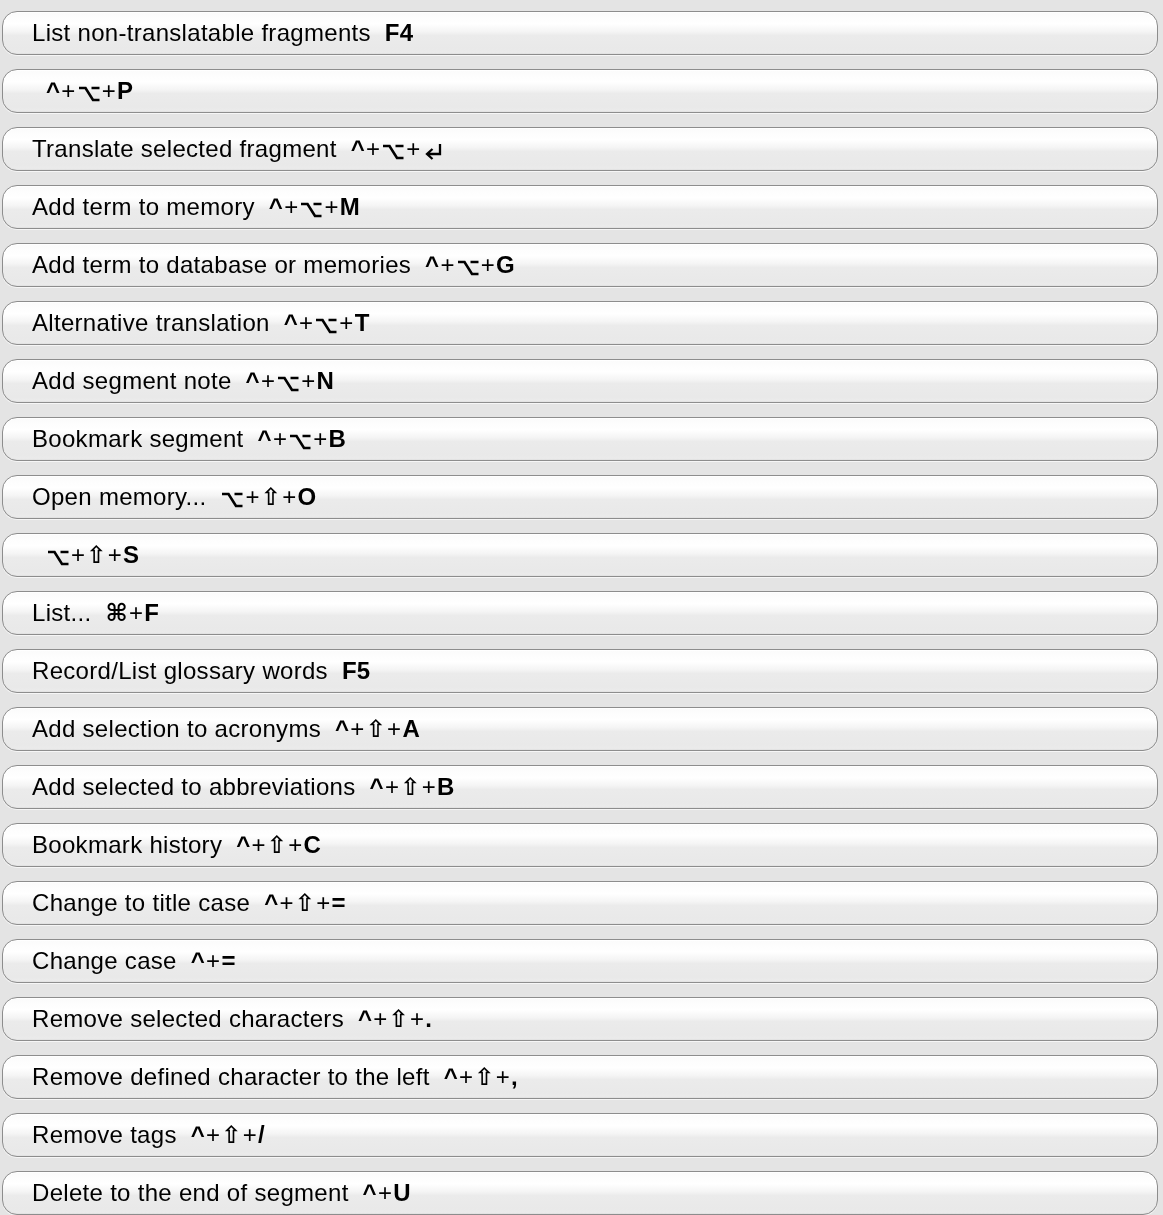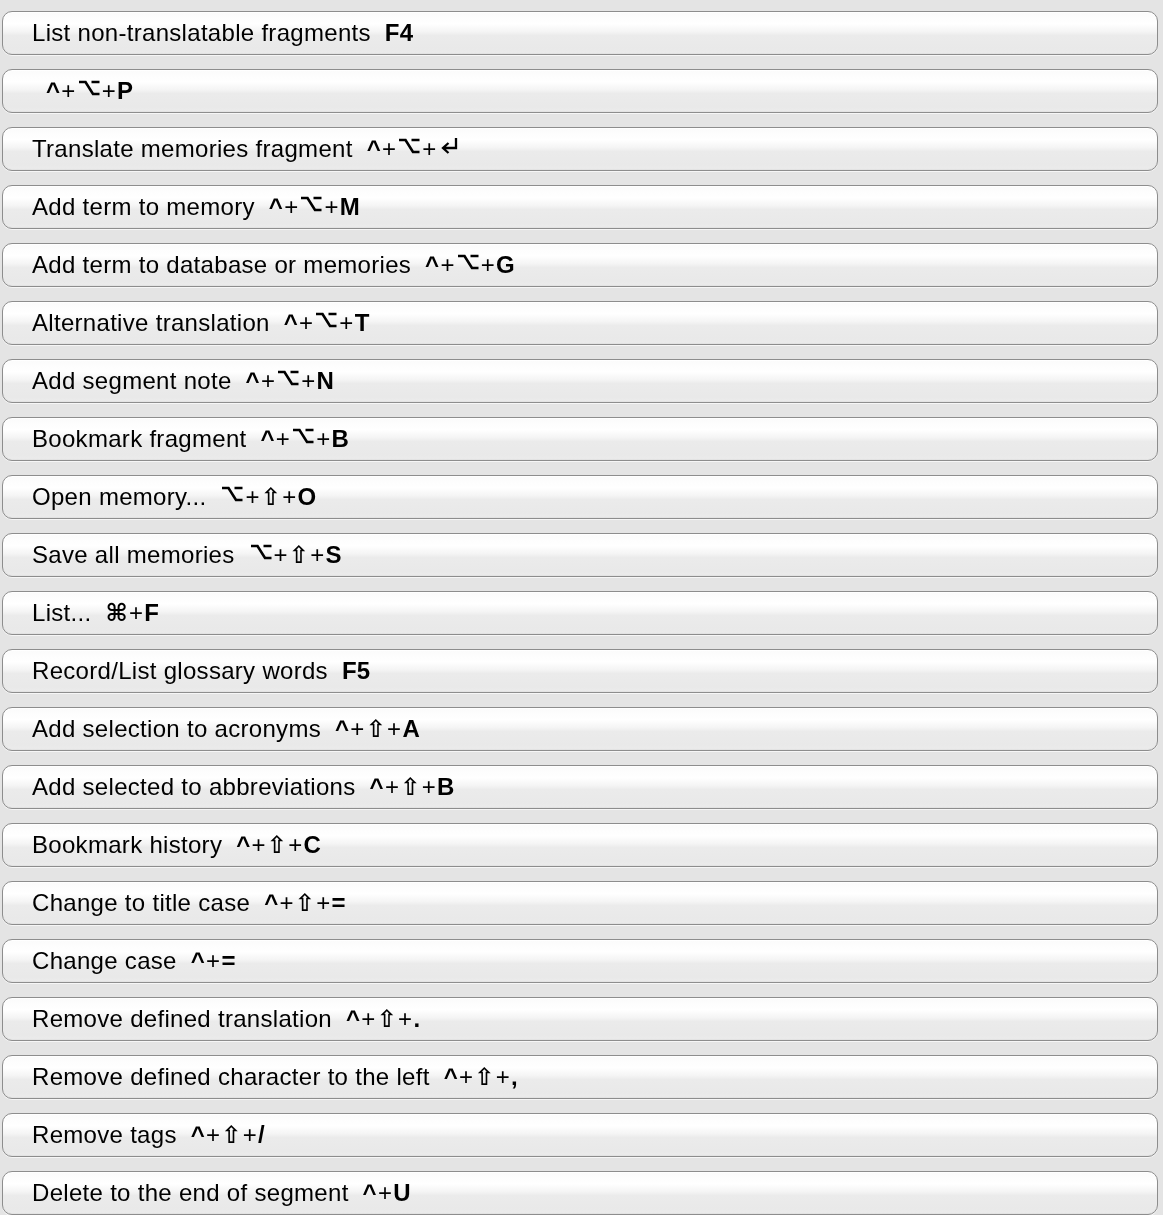--- a/index.html
+++ b/index.html
@@ -17,21 +17,21 @@
     left: 2px;
     width: 1156px;
     display: flex;
     flex-direction: column;
     gap: 14px;
   }
   .action-btn {
     box-sizing: border-box;
     height: 44px;
     border: 1px solid #8d8d8d;
-    border-radius: 10px;
+    border-radius: 15px;
     background: linear-gradient(180deg,
       #fbfbfb 0%, #ffffff 28%, #f5f5f5 46%,
       #ebebeb 56%, #e9e9e9 88%, #ececec 100%);
     box-shadow: 0 1px 0 rgba(255,255,255,0.65),
                 inset 0 1px 1px rgba(255,255,255,0.9),
                 inset 0 -1px 1px rgba(0,0,0,0.04);
     display: flex;
     align-items: center;
     padding-left: 29px;
     font-size: 24px;
@@ -39,21 +39,21 @@
     color: #000000;
     cursor: default;
     white-space: nowrap;
   }
   .action-btn .label {
     font-weight: 400;
   }
   .action-btn .shortcut {
     margin-left: 14px;
     display: inline-flex;
-    align-items: flex-start;
+    align-items: flex-end;
   }
   .shortcut .key {
     font-weight: 700;
   }
   .shortcut .mod {
     font-weight: 700;
   }
   .shortcut .plus {
     font-weight: 400;
     margin: 0 1px;
@@ -83,21 +83,21 @@
         <span class="key-icon">
           <svg width="24" height="22" viewBox="0 0 24 22" xmlns="http://www.w3.org/2000/svg">
             <path d="M2 5 H8.5 L16 17 H22.5 M14.5 5 H22.5" fill="none" stroke="#000" stroke-width="2.6"></path>
           </svg>
         </span>
         <span class="plus">+</span>
         <span class="key">P</span>
       </span>
   </div>
     <div class="action-btn">
-    <span class="label">Translate memories fragment</span>
+    <span class="label">Translate selected fragment</span>
     <span class="shortcut">
         <span class="mod">^</span>
         <span class="plus">+</span>
         <span class="key-icon">
           <svg width="24" height="22" viewBox="0 0 24 22" xmlns="http://www.w3.org/2000/svg">
             <path d="M2 5 H8.5 L16 17 H22.5 M14.5 5 H22.5" fill="none" stroke="#000" stroke-width="2.6"></path>
           </svg>
         </span>
         <span class="plus">+</span>
         <span class="key-icon">
@@ -157,21 +157,21 @@
         <span class="key-icon">
           <svg width="24" height="22" viewBox="0 0 24 22" xmlns="http://www.w3.org/2000/svg">
             <path d="M2 5 H8.5 L16 17 H22.5 M14.5 5 H22.5" fill="none" stroke="#000" stroke-width="2.6"></path>
           </svg>
         </span>
         <span class="plus">+</span>
         <span class="key">N</span>
       </span>
   </div>
     <div class="action-btn">
-    <span class="label">Bookmark fragment</span>
+    <span class="label">Bookmark segment</span>
     <span class="shortcut">
         <span class="mod">^</span>
         <span class="plus">+</span>
         <span class="key-icon">
           <svg width="24" height="22" viewBox="0 0 24 22" xmlns="http://www.w3.org/2000/svg">
             <path d="M2 5 H8.5 L16 17 H22.5 M14.5 5 H22.5" fill="none" stroke="#000" stroke-width="2.6"></path>
           </svg>
         </span>
         <span class="plus">+</span>
         <span class="key">B</span>
@@ -185,21 +185,20 @@
             <path d="M2 5 H8.5 L16 17 H22.5 M14.5 5 H22.5" fill="none" stroke="#000" stroke-width="2.6"></path>
           </svg>
         </span>
         <span class="plus">+</span>
         <span class="mod">⇧</span>
         <span class="plus">+</span>
         <span class="key">O</span>
       </span>
   </div>
     <div class="action-btn">
-    <span class="label">Save all memories</span>
     <span class="shortcut">
         <span class="key-icon">
           <svg width="24" height="22" viewBox="0 0 24 22" xmlns="http://www.w3.org/2000/svg">
             <path d="M2 5 H8.5 L16 17 H22.5 M14.5 5 H22.5" fill="none" stroke="#000" stroke-width="2.6"></path>
           </svg>
         </span>
         <span class="plus">+</span>
         <span class="mod">⇧</span>
         <span class="plus">+</span>
         <span class="key">S</span>
@@ -261,21 +260,21 @@
   </div>
     <div class="action-btn">
     <span class="label">Change case</span>
     <span class="shortcut">
         <span class="mod">^</span>
         <span class="plus">+</span>
         <span class="key">=</span>
       </span>
   </div>
     <div class="action-btn">
-    <span class="label">Remove defined translation</span>
+    <span class="label">Remove selected characters</span>
     <span class="shortcut">
         <span class="mod">^</span>
         <span class="plus">+</span>
         <span class="mod">⇧</span>
         <span class="plus">+</span>
         <span class="key">.</span>
       </span>
   </div>
     <div class="action-btn">
     <span class="label">Remove defined character to the left</span>

